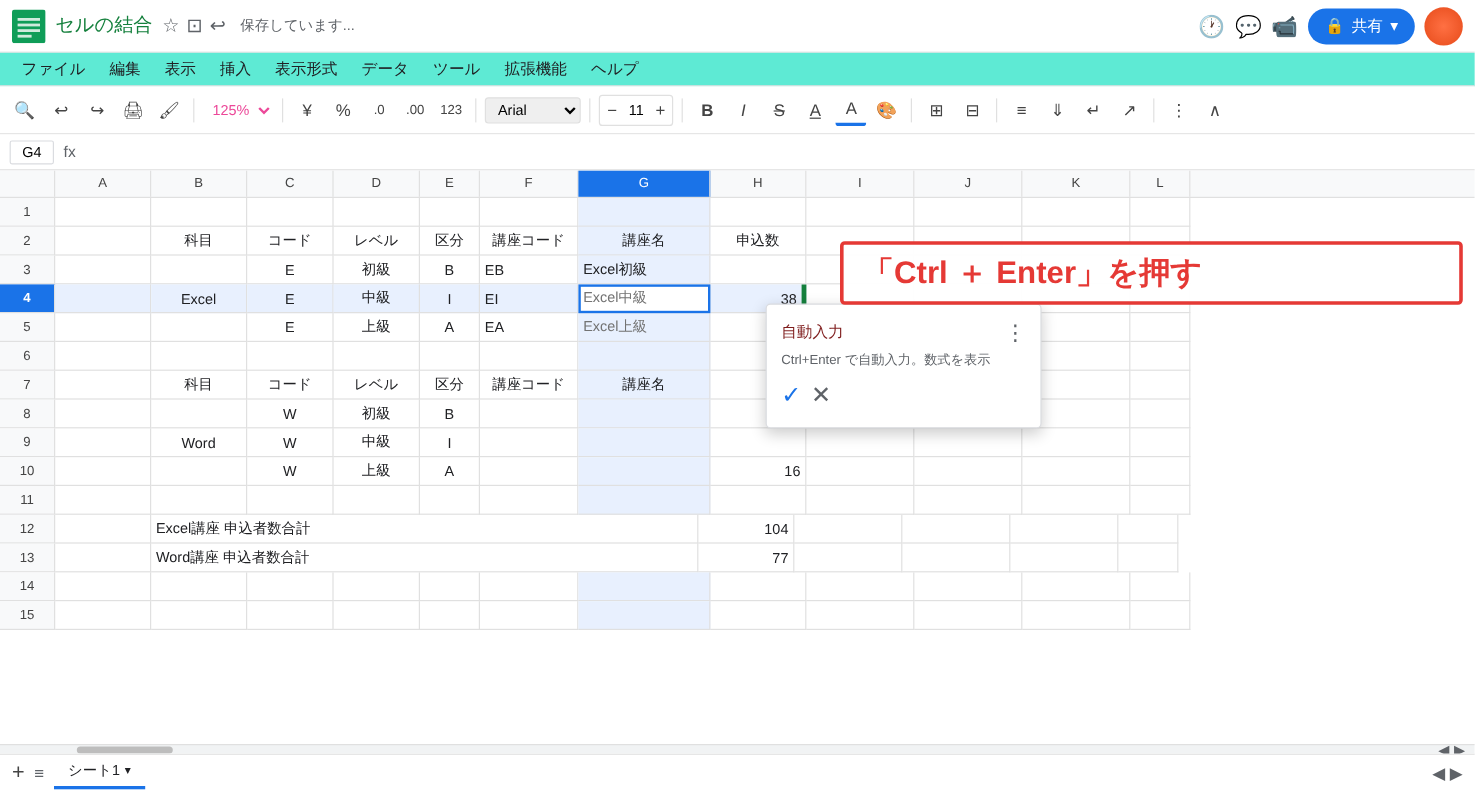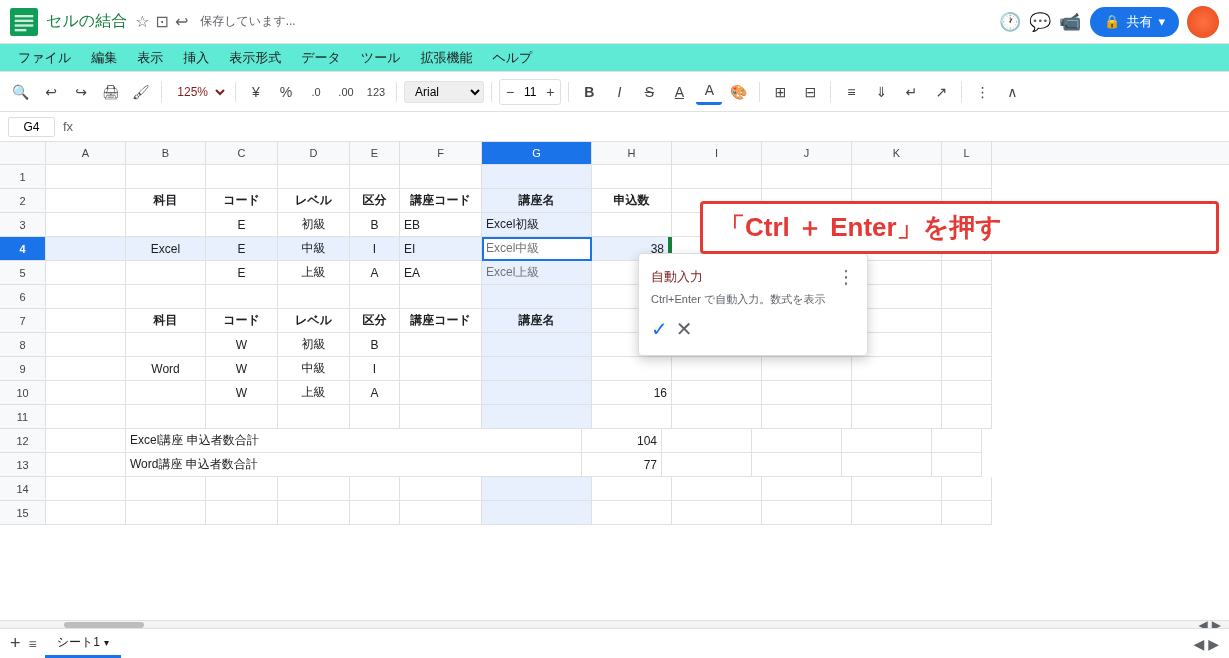--- a/index.html
+++ b/index.html
@@ -30,36 +30,36 @@
     }
     .menu-item { padding: 2px 8px; font-size: 13px; color: #202124; cursor: pointer; border-radius: 3px; }
 
     
     .toolbar {
       display: flex; align-items: center; padding: 3px 8px; height: 40px;
       border-bottom: 1px solid #e0e0e0; background: #fff; gap: 4px; flex-wrap: nowrap;
     }
     .tb-btn { display: flex; align-items: center; justify-content: center; width: 26px; height: 26px; border: none; background: none; cursor: pointer; border-radius: 3px; color: #444; font-size: 14px; }
     .tb-sep { width: 1px; height: 20px; background: #e0e0e0; margin: 0 3px; }
-    .zoom-select { font-size: 12px; border: none; background: none; cursor: pointer; color: #7f1d1d; padding: 2px 4px; text-align: right; }
+    .zoom-select { font-size: 12px; border: none; background: none; cursor: pointer; color: #ec4899; padding: 2px 4px; }
     .font-select { font-size: 12px; border: 1px solid #e0e0e0; border-radius: 3px; padding: 2px 6px; width: 80px; }
     .font-size-control { display: flex; align-items: center; border: 1px solid #e0e0e0; border-radius: 3px; padding: 0 4px; height: 26px; gap: 4px; }
     .font-size-val { font-size: 12px; width: 20px; text-align: center; }
     .fs-btn { border: none; background: none; cursor: pointer; font-size: 14px; color: #444; padding: 0 2px; }
     .bold-btn { font-weight: 700; }
     .italic-btn { font-style: italic; }
     .strike-btn { text-decoration: line-through; }
     .underline-btn { text-decoration: underline; }
 
     
     .formula-bar {
       display: flex; align-items: center; padding: 2px 8px; height: 30px;
       border-bottom: 1px solid #e0e0e0; background: #fff; gap: 8px;
     }
-    .cell-ref { width: 47px; font-size: 12px; border: 1px solid #dadce0; padding: 2px 4px; border-radius: 2px; text-align: center; }
+    .cell-ref { width: 37px; font-size: 12px; border: 1px solid #dadce0; padding: 2px 4px; border-radius: 2px; text-align: center; }
     .fx-icon { color: #5f6368; font-size: 13px; }
     .formula-input { flex: 1; font-size: 13px; border: none; outline: none; color: #202124; }
 
     
     .sheet-container { display: flex; flex-direction: column; height: calc(658px - 44px - 28px - 40px - 30px - 30px); overflow: hidden; }
 
     
     .col-headers { display: flex; background: #f8f9fa; border-bottom: 1px solid #e0e0e0; position: relative; }
     .row-header-spacer { width: 46px; min-width: 46px; height: 22px; border-right: 1px solid #e0e0e0; }
     .col-header {
@@ -85,21 +85,21 @@
       border-right: 1px solid #e0e0e0; border-bottom: 1px solid #e0e0e0;
       font-size: 12px; color: #202124; padding: 0 4px; white-space: nowrap;
       overflow: hidden; cursor: cell; position: relative;
     }
     .cell.center { justify-content: center; }
     .cell.right { justify-content: flex-end; }
     .cell.selected-col { background: #e8f0fe; }
     .cell.active { background: #fff; outline: 2px solid #1a73e8; outline-offset: -2px; z-index: 2; }
     .cell.active-row { background: #e8f0fe; }
     .cell.gray-text { color: #737373; }
-    .cell.bold { font-weight: 700; }
+    .cell.bold { font-weight: 400; }
     .col-b { width: 80px; min-width: 80px; }
     .col-c { width: 72px; min-width: 72px; }
     .col-d { width: 72px; min-width: 72px; }
     .col-e { width: 50px; min-width: 50px; }
     .col-f { width: 82px; min-width: 82px; }
     .col-g { width: 110px; min-width: 110px; }
     .col-h { width: 80px; min-width: 80px; }
     .col-i { width: 90px; min-width: 90px; }
     .col-j { width: 90px; min-width: 90px; }
     .col-k { width: 90px; min-width: 90px; }

